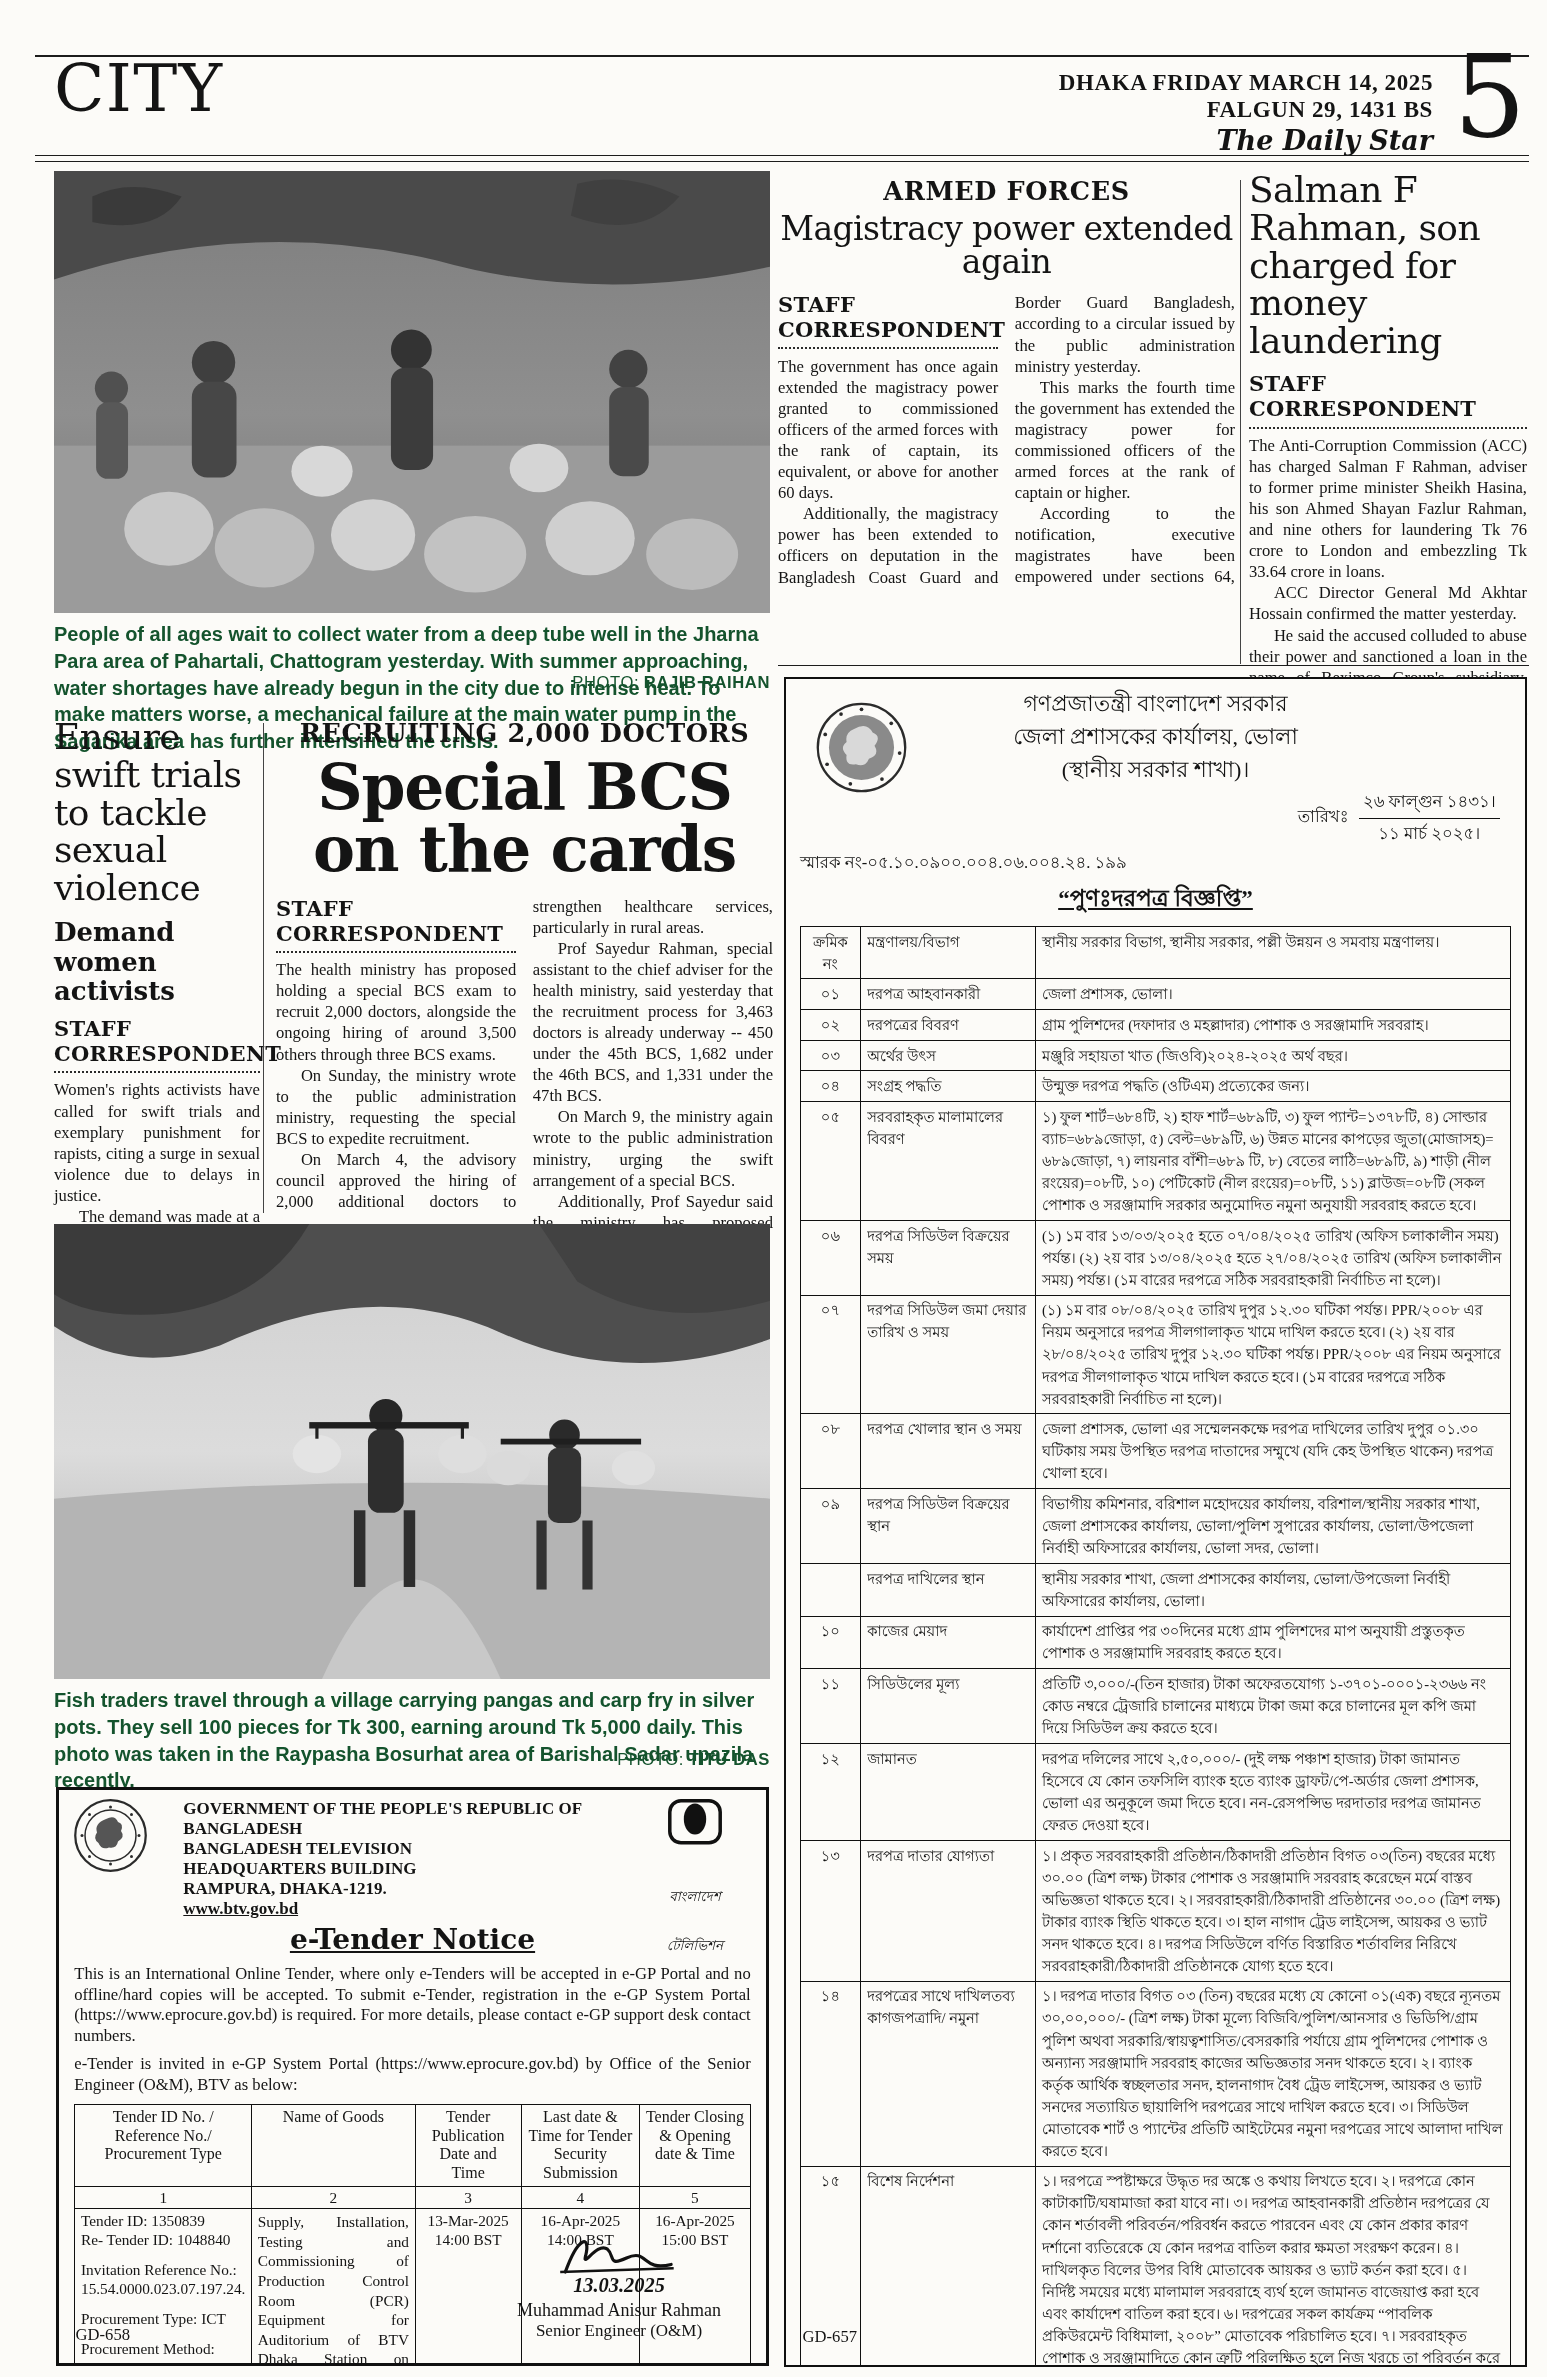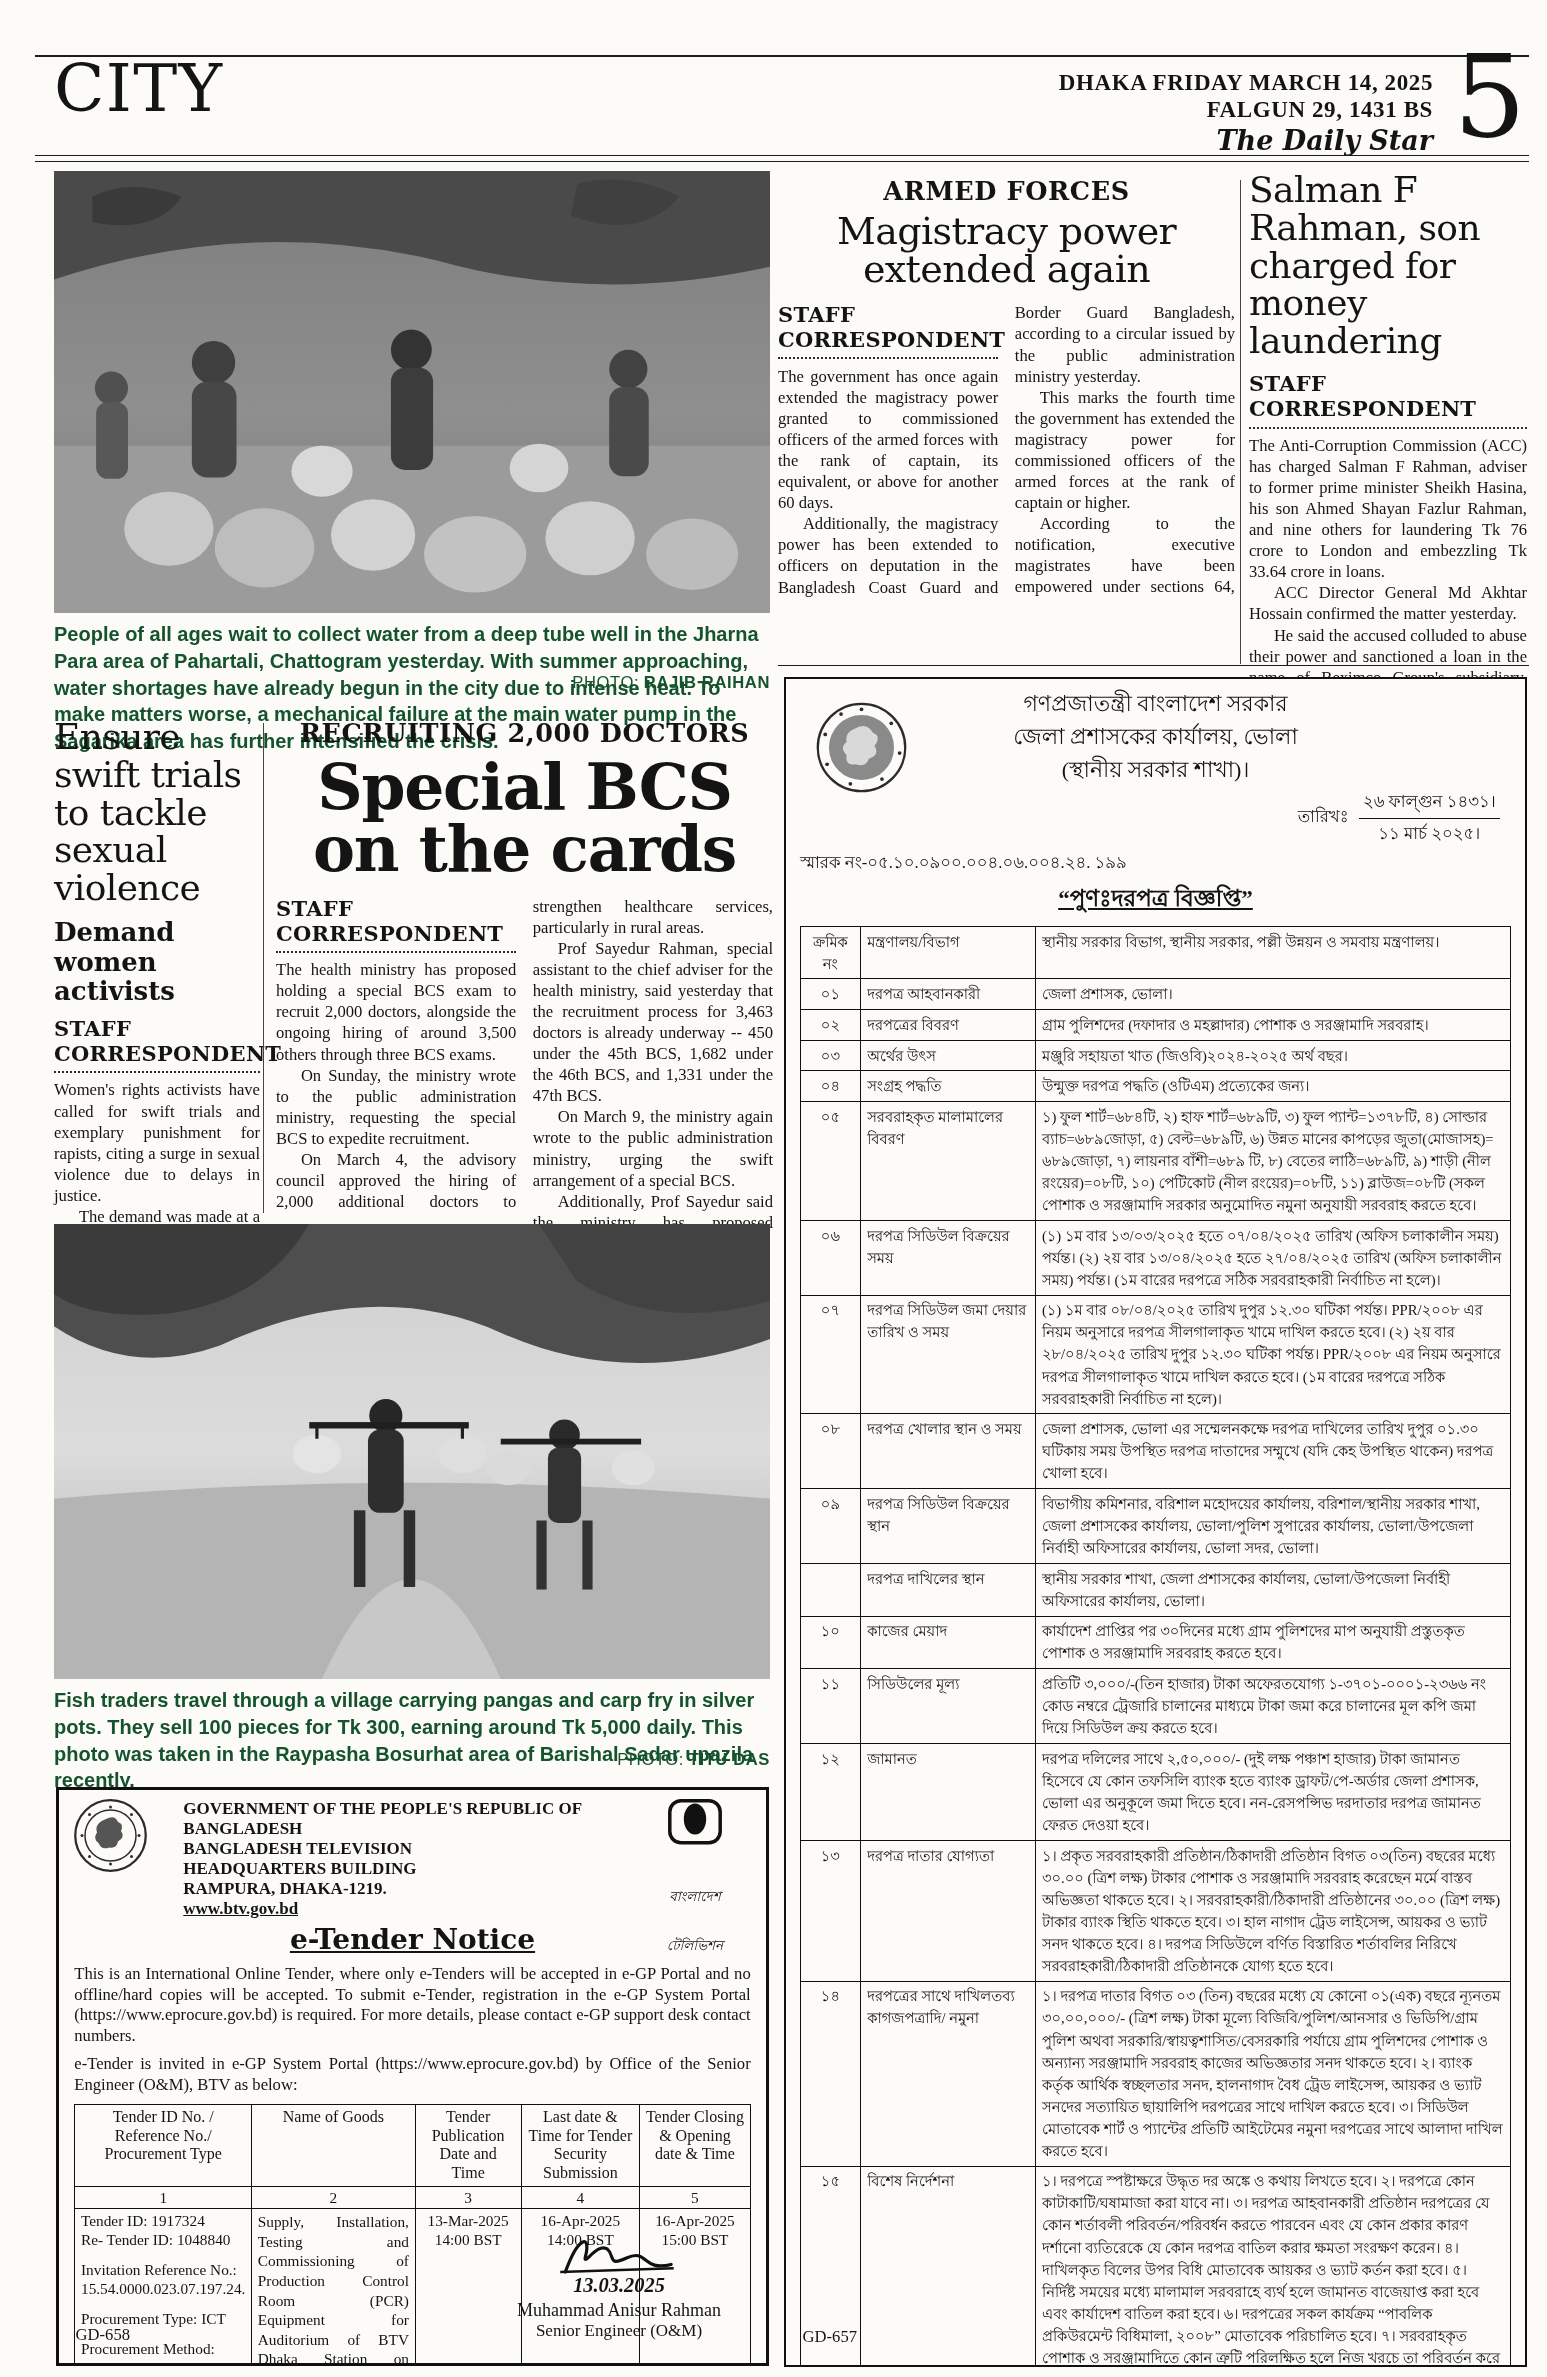--- a/index.html
+++ b/index.html
@@ -23,21 +23,21 @@
 
   
   .caption{font-family:"Liberation Sans",sans-serif;font-weight:700;font-size:20px;line-height:1.34;
            color:#14532d;}
   .credit{position:absolute;right:0;bottom:1.3px;font-family:"Liberation Sans",sans-serif;font-size:16.6px;}
   .credit .lbl{font-weight:400;letter-spacing:0.6px;}
   .credit .who{font-weight:700;letter-spacing:0.6px;}
 
   
   .kicker{text-align:center;font-weight:700;font-size:25.5px;font-family:"DejaVu Serif",serif;letter-spacing:0.6px;}
-  .headline-c{text-align:center;font-family:"DejaVu Serif",serif;font-size:38px;line-height:1.0;
+  .headline-c{text-align:center;font-family:"DejaVu Serif",serif;font-size:33px;line-height:1.0;
               letter-spacing:-0.6px;margin-top:6.4px;}
   .headline-xl{text-align:center;font-family:"DejaVu Serif",serif;font-weight:700;font-size:63px;
                line-height:0.98;letter-spacing:-1.3px;margin-top:9px;}
   .headline-l{font-family:"DejaVu Serif",serif;font-size:36px;line-height:1.05;letter-spacing:-0.6px;}
   .subhead{font-family:"DejaVu Serif",serif;font-weight:700;font-size:26px;line-height:1.12;margin-top:11.5px;}
   .byline{font-weight:700;font-size:21px;letter-spacing:0.3px;font-family:"DejaVu Serif",serif;}
   .dotrule{border-top:2.6px dotted #2a2a2a;margin:5.1px 0 6.4px;}
   .art p{margin:0;font-size:16.6px;line-height:1.27;text-align:justify;}
   .art p + p{text-indent:1.5em;}
   .cols{column-gap:16.6px;column-fill:auto;overflow:hidden;}
@@ -290,21 +290,21 @@
       </tr>
       <tr>
         <td class="num">1</td>
         <td class="num">2</td>
         <td class="num">3</td>
         <td class="num">4</td>
         <td class="num">5</td>
       </tr>
       <tr>
         <td>
-              <div class="tline">Tender ID: 1917324</div>
+              <div class="tline">Tender ID: 1350839</div>
               <div class="tline">Re- Tender ID: 1048840</div>
               <div class="tline"></div>
               <div class="tline">Invitation Reference No.:</div>
               <div class="tline">15.54.0000.023.07.197.24.</div>
               <div class="tline"></div>
               <div class="tline">Procurement Type: ICT</div>
               <div class="tline"></div>
               <div class="tline">Procurement Method:</div>
               <div class="tline">Open Tendering Method</div>
             </td>

